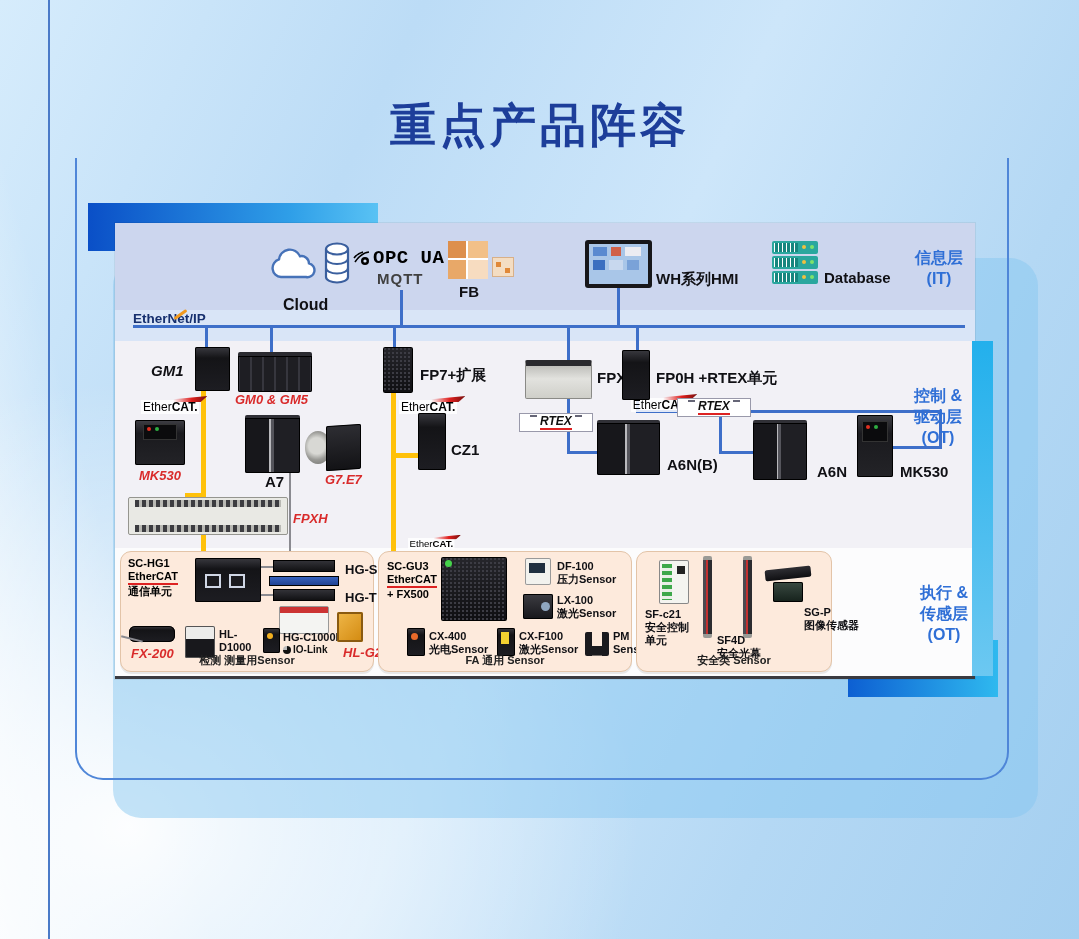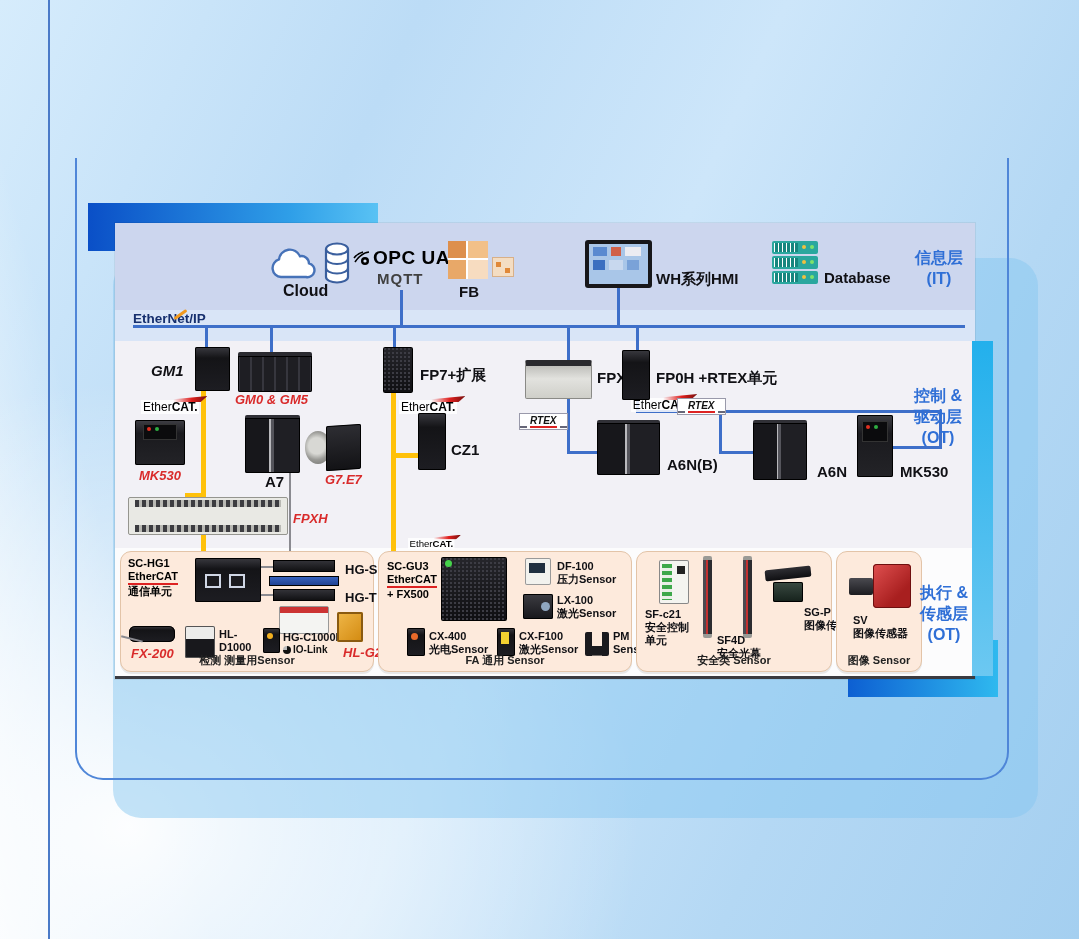--- a/index.html
+++ b/index.html
@@ -33,21 +33,21 @@
   
   .bline{background:#3e6fc9;}
   .yline{background:#ffc10a;}
   .gline{background:#8a8a90;}
   
   .enetip{font-size:13.5px;font-weight:800;color:#17306e;white-space:nowrap;}
   .enetip .sl{position:absolute;left:40px;top:2px;width:15px;height:3px;background:#f29a1e;transform:rotate(-35deg);border-radius:2px;}
   .ethercat{position:relative;display:inline-block;font-size:12px;color:#000;white-space:nowrap;background:rgba(255,255,255,.85);padding:0 2px;line-height:1.2;}
   .ethercat b{font-weight:900;}
   .ethercat .sw{position:absolute;right:-8px;top:-4px;width:34px;height:6px;background:linear-gradient(90deg,rgba(224,32,30,0),#e0201e 55%,#7a0f0e);clip-path:polygon(0 55%,100% 0,80% 100%,0 100%);}
-  .rtex{display:inline-flex;align-items:flex-end;gap:3px;background:#fff;border:1px solid #99a;padding:1px 0;font-size:10px;line-height:1.1;}
+  .rtex{display:inline-flex;align-items:flex-start;gap:3px;background:#fff;border:1px solid #99a;padding:1px 10px;font-size:12px;line-height:1.1;}
   .rtex b{font-style:italic;font-weight:900;border-bottom:2px solid #d22;color:#111;}
   .rtex i{width:7px;height:2px;background:#667;display:block;}
   .opc{font-size:19px;font-weight:900;color:#000;letter-spacing:.5px;white-space:nowrap;}
   .mqtt{font-size:15px;font-weight:900;color:#404040;letter-spacing:1px;}
   .iolink{font-size:10px;font-weight:800;color:#111;white-space:nowrap;}
   .iolink .dot{display:inline-block;width:8px;height:8px;border-radius:50%;background:conic-gradient(#111 0 270deg,#bbb 270deg 360deg);vertical-align:-1px;margin-right:2px;}
   
   .dev{position:absolute;border-radius:2px;}
   .d-black{background:linear-gradient(180deg,#3a3a40,#141417 25%,#1d1d22);box-shadow:inset 0 0 0 1px #000;}
   .d-dots{background-image:radial-gradient(#3c3c44 1px,transparent 1.2px),linear-gradient(180deg,#26262b,#0f0f12);background-size:4px 4px,100% 100%;box-shadow:inset 0 0 0 1px #000;}
@@ -96,20 +96,21 @@
 <body>
 
 <div id="stage" class="noi">
 
   <div id="vline" class="abs"></div>
   <div id="offsetcard" class="abs"></div>
   <div id="outline" class="abs"></div>
   <div id="deco-tl" class="abs"></div>
   <div id="deco-br" class="abs"></div>
 
+  <div id="title" class="abs">重点产品阵容</div>
 
   <div id="panel" class="abs">
     <div class="band-it abs"></div>
     <div class="band-enet abs"></div>
     <div class="band-mid abs"></div>
     <div class="band-bot abs"></div>
     <div id="cyanbar" class="abs"></div>
 
     
     <div class="abs" style="left:153px;top:24px;">
@@ -117,30 +118,30 @@
           <path d="M13 30 a9 9 0 0 1 -2 -17.6 a11 11 0 0 1 21 -3.2 a7.5 7.5 0 0 1 9 7.2 a6.5 6.5 0 0 1 -3 13.6 z" fill="#fff" stroke="#4672b8" stroke-width="2.4"></path>
         </svg>
     </div>
     <div class="abs" style="left:208px;top:19px;">
       <svg width="28" height="42" viewBox="0 0 28 42">
           <path d="M3 7 v28 a11 5.5 0 0 0 22 0 v-28" fill="#fff" stroke="#3a5f9e" stroke-width="2.2"></path>
           <ellipse cx="14" cy="7" rx="11" ry="5.5" fill="#fff" stroke="#3a5f9e" stroke-width="2.2"></ellipse>
           <path d="M3 16.5 a11 5.5 0 0 0 22 0 M3 26 a11 5.5 0 0 0 22 0" fill="none" stroke="#3a5f9e" stroke-width="2"></path>
         </svg>
     </div>
-    <div class="abs lbl" style="left:168px;top:59px;font-size:16px;">Cloud</div>
+    <div class="abs lbl" style="left:168px;top:73px;font-size:16px;">Cloud</div>
 
     <div class="abs" style="left:238px;top:26px;">
       <svg width="18" height="18" viewBox="0 0 18 18">
           <path d="M2 13 q6 -9 14 -10 M1 9 q4 -5 9 -6" fill="none" stroke="#000" stroke-width="1.6"></path>
           <circle cx="12" cy="12" r="4" fill="#000"></circle>
           <circle cx="12" cy="12" r="1.6" fill="#d9e5f7"></circle>
         </svg>
     </div>
-    <div class="abs opc" style="left:258px;top:24px;">OPC UA</div>
+    <div class="abs opc" style="left:258px;top:24px;font-family:Liberation Mono, monospace;">OPC UA</div>
     <div class="abs mqtt" style="left:262px;top:47px;">MQTT</div>
 
     <div class="abs fb" style="left:333px;top:18px;width:66px;height:40px;">
       <span class="p1"></span>
         <span class="p2"></span>
     </div>
     <div class="abs lbl" style="left:344px;top:60px;font-size:15px;">FB</div>
 
     <div class="abs hmi" style="left:470px;top:17px;width:67px;height:48px;">
         <span class="scr"></span>
@@ -374,31 +375,20 @@
       <div class="dev" style="left:128px;top:16px;width:46px;height:11px;background:linear-gradient(180deg,#2e2e33,#0f0f12);transform:rotate(-6deg);"></div>
       <div class="dev" style="left:136px;top:30px;width:30px;height:20px;background:linear-gradient(180deg,#3a4a42,#15211b);box-shadow:inset 0 0 0 1px #000;"></div>
       <div class="abs lbl sm" style="left:128px;top:54px;margin-left:39px;">
         <div>SG-P</div>
         <div>图像传感器</div>
       </div>
       <div class="abs cap" style="left:0;top:101px;width:100%;">安全类  Sensor</div>
     </div>
 
     
-    <div class="sensor-box" style="left:721px;width:84px;">
-      <div class="dev svcam" style="left:12px;top:12px;width:62px;height:46px;">
-        <span class="body"></span>
-          <span class="lens"></span>
-      </div>
-      <div class="abs lbl sm" style="left:16px;top:62px;">
-        <div>SV</div>
-        <div>图像传感器</div>
-      </div>
-      <div class="abs cap" style="left:0;top:101px;width:100%;">图像 Sensor</div>
-    </div>
 
     <div class="abs layer" style="left:798px;top:360px;width:62px;">
       <div>执行  &amp;</div>
       <div>传感层</div>
       <div>(OT)</div>
     </div>
   </div>
 
 </div>
 

